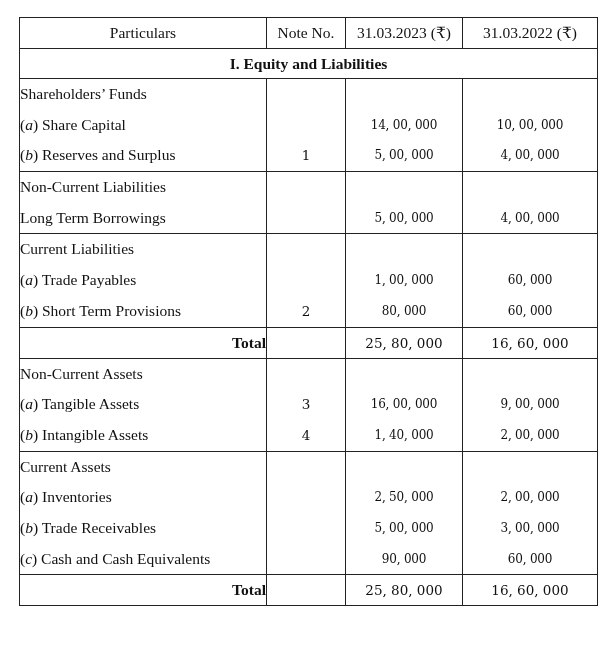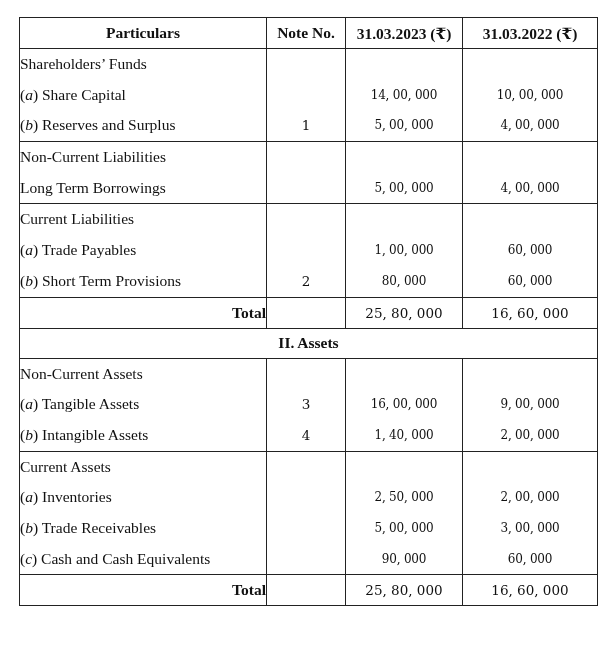--- a/index.html
+++ b/index.html
@@ -4,21 +4,21 @@
 <style>
   html, body { margin: 0; padding: 0; background: #ffffff; }
   body { width: 610px; height: 658px; position: relative; font-family: "Liberation Serif", "DejaVu Serif", serif; color: #111; }
   table.bs {
     position: absolute; left: 19px; top: 17px;
     width: 578px; border-collapse: collapse; table-layout: fixed;
     font-size: 15.5px;
   }
   table.bs td, table.bs th { border: 1.3px solid #222; padding: 0; }
   col.c1 { width: 247px; } col.c2 { width: 79px; } col.c3 { width: 117px; } col.c4 { width: 135px; }
-  th { font-weight: bold; height: 30px; text-align: center; }
+  th { font-weight: normal; height: 30px; text-align: center; }
   td.section { font-weight: bold; text-align: center; height: 29px; }
   td.block { vertical-align: top; }
   .line { height: 30.7px; line-height: 30.7px; white-space: nowrap; }
   .part .line { }
   .num .line { text-align: center; font-family: "DejaVu Serif", serif; font-size: 12px; letter-spacing: -0.2px; }
   .note .line { text-align: center; font-family: "DejaVu Serif", serif; font-size: 13.5px; }
   .ital { font-style: italic; }
   tr.total td { height: 30px; }
   tr.total td.lbl { font-weight: bold; text-align: right; }
   tr.total td.num { text-align: center; font-family: "DejaVu Serif", serif; font-size: 13.5px; }
@@ -35,20 +35,23 @@
     </colgroup>
   <thead>
     <tr>
       <th>Particulars</th>
       <th>Note No.</th>
       <th>31.03.2023 (₹)</th>
       <th>31.03.2022 (₹)</th>
     </tr>
   </thead>
   <tbody id="tbody">
+      <tr>
+        <td class="section" colspan="4">I. Equity and Liabilities</td>
+      </tr>
       <tr>
         <td class="block part">
           <div class="line">Shareholders’ Funds</div>
           <div class="line"><span class="ital-wrap">(<span class="ital">a</span>) </span><span>Share Capital</span></div>
           <div class="line"><span class="ital-wrap">(<span class="ital">b</span>) </span><span>Reserves and Surplus</span></div>
         </td>
         <td class="block note">
           <div class="line"></div>
           <div class="line"></div>
           <div class="line">1</div>
@@ -104,23 +107,20 @@
           <div class="line">60, 000</div>
         </td>
       </tr>
       <tr class="total">
         <td class="lbl">Total</td>
         <td class="num"></td>
         <td class="num">25, 80, 000</td>
         <td class="num">16, 60, 000</td>
       </tr>
       <tr>
-        <td class="section" colspan="4">II. Assets</td>
-      </tr>
-      <tr>
         <td class="block part">
           <div class="line">Non-Current Assets</div>
           <div class="line"><span class="ital-wrap">(<span class="ital">a</span>) </span><span>Tangible Assets</span></div>
           <div class="line"><span class="ital-wrap">(<span class="ital">b</span>) </span><span>Intangible Assets</span></div>
         </td>
         <td class="block note">
           <div class="line"></div>
           <div class="line">3</div>
           <div class="line">4</div>
         </td>

